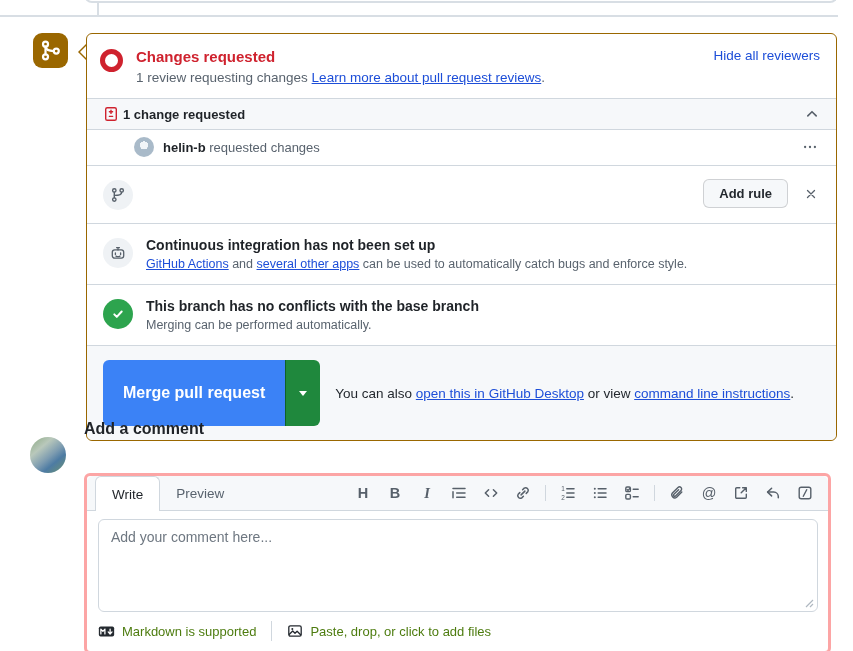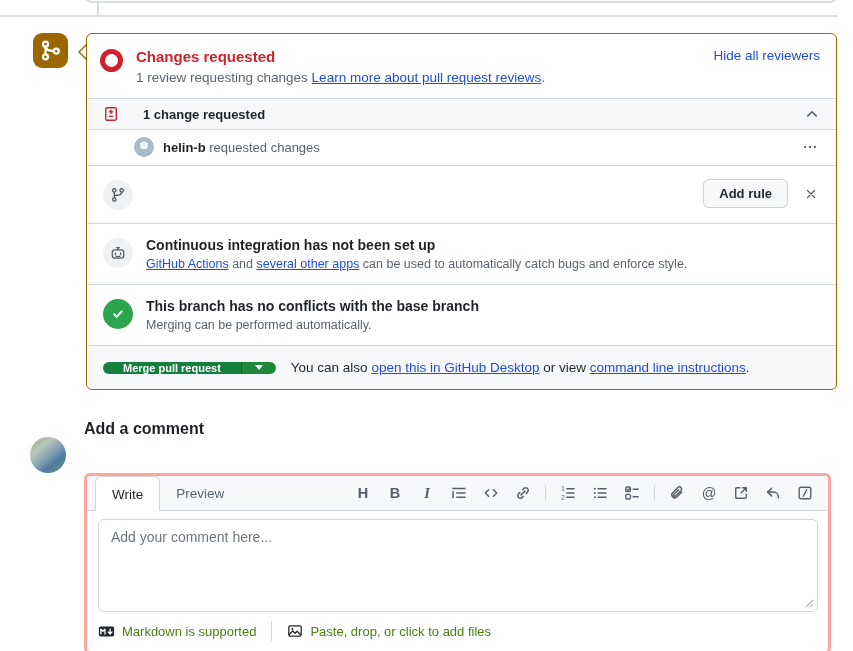--- a/index.html
+++ b/index.html
@@ -31,21 +31,21 @@
   .merge-box { position:absolute; left:86px; top:33px; width:751px;
     border:1px solid #9a6700; border-radius:6px; background:#fff; }
 
   .mb-header { display:flex; gap:13px; padding:14px 16px 13px 13px; align-items:flex-start; }
   .ring { width:23px; height:23px; border:5.5px solid #cf222e; border-radius:50%; margin-top:1px; flex:none; }
   .mb-title { color:#cf222e; font-weight:700; font-size:15px; }
   .mb-sub { font-size:13.5px; color:#59636e; margin-top:5px; }
   .mb-sub a { font-size:13.5px;margin-top:33px; }
   .hide-link { margin-left:auto; font-size:13.5px; text-decoration:none; white-space:nowrap; }
 
-  .summary-row { display:flex; align-items:center; gap:24px; background:#f6f8fa;
+  .summary-row { display:flex; align-items:center; gap:4px; background:#f6f8fa;
     border-top:1px solid #d0d7de; border-bottom:1px solid #d0d7de;
     padding:7px 16px; font-size:13px; font-weight:600; cursor:pointer; }
   .summary-row .chev { margin-left:auto; }
 
   .reviewer-row { display:flex; align-items:center; gap:9px; padding:7px 16px 8px 47px; font-size:13px; }
   .mini-avatar { width:20px; height:20px; border-radius:50%; flex:none;
     background: radial-gradient(circle at 50% 42%, #f2f5f8 0 26%, #a9bac9 27% 100%); }
   .reviewer-name { font-weight:700; }
   .reviewer-action { color:#59636e; }
   .kebab { margin-left:auto; cursor:pointer; padding:2px; }
@@ -59,22 +59,22 @@
   .sec-sub a { font-size:12.5px; }
   .sec-right { margin-left:auto; display:flex; align-items:center; gap:14px; }
   .btn-secondary { background:#f6f8fa; border:1px solid rgba(31,35,40,0.18); border-radius:6px;
     padding:6px 15px; font-size:13px; font-weight:600; color:#24292f; cursor:pointer;
     font-family:inherit; }
   .x-btn { cursor:pointer; padding:2px; }
 
   .mb-footer { display:flex; align-items:center; gap:15px; background:#f6f8fa;
     border-top:1px solid #d0d7de; border-radius:0 0 6px 6px; padding:14px 16px; }
   .merge-btn-group { display:flex; flex:none; }
-  .merge-btn { background:#15803d; color:#fff; font-weight:600; font-size:11px;
-    border:none; border-radius:6px 0 0 6px; padding:0 20px; cursor:pointer; font-family:inherit; }
+  .merge-btn { background:#3b82f6; color:#fff; font-weight:600; font-size:16px;
+    border:none; border-radius:6px 0 0 6px; padding:24px 20px; cursor:pointer; font-family:inherit; }
   .merge-caret-btn { background:#1f883d; border:none; border-left:1px solid rgba(4,66,20,0.55);
     border-radius:0 6px 6px 0; padding:0 13px; cursor:pointer; display:flex; align-items:center; }
   .caret-down { width:0; height:0; border-left:4px solid transparent; border-right:4px solid transparent;
     border-top:5px solid #fff; }
   .mb-footer-text { font-size:13.5px; color:#24292f; }
   .mb-footer-text a { font-size:13.5px; }
 
   
   .comment-avatar { position:absolute; left:30px; top:437px; width:36px; height:36px; border-radius:50%;
     background: linear-gradient(140deg, #8aa881 0%, #b9c8bb 30%, #7c9bb0 55%, #4d7ba3 70%, #6f9470 100%); }

